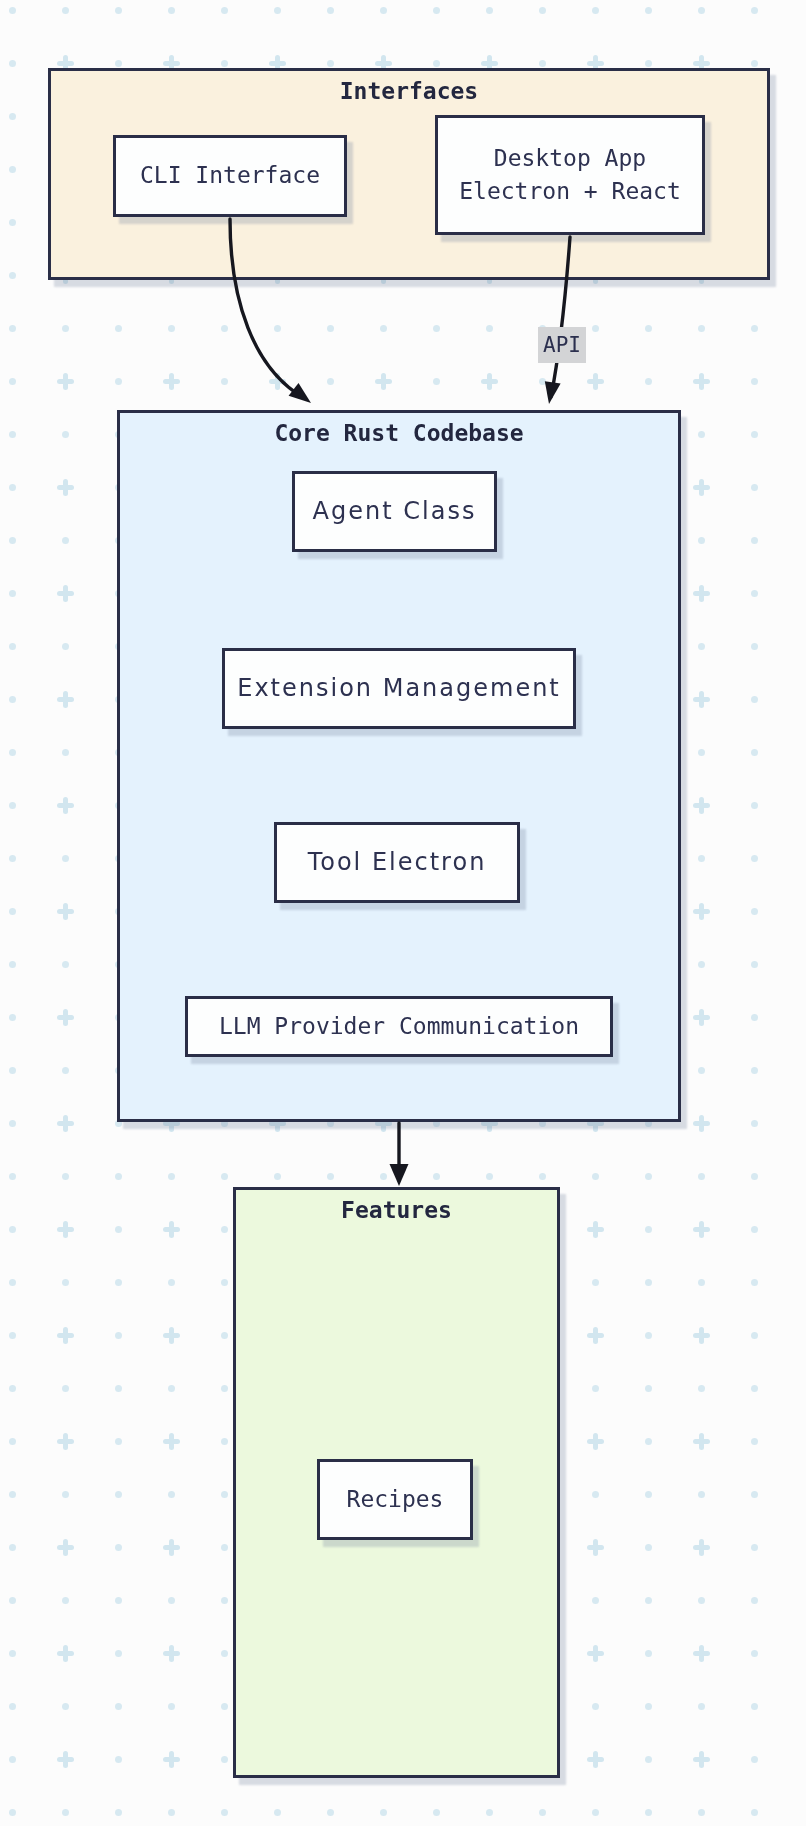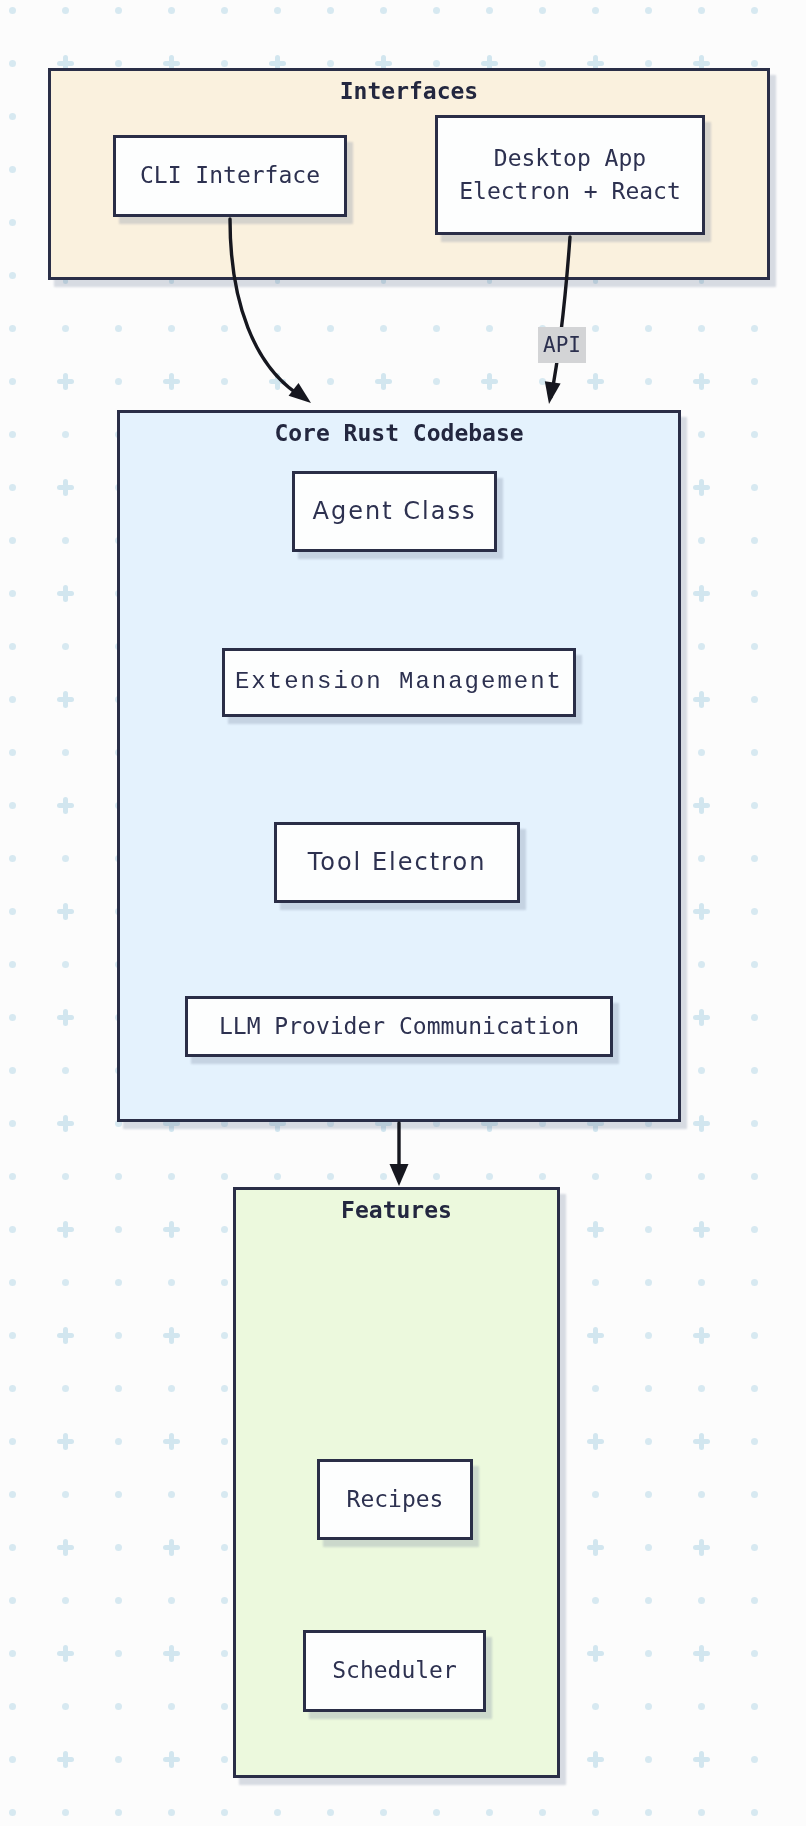--- a/index.html
+++ b/index.html
@@ -27,21 +27,21 @@
   #cluster-features{left:233px;top:1187px;width:327px;height:591px;background:var(--green);}
   
   .node{position:absolute;z-index:2;background:var(--nodefill);border:3px solid var(--border);
         box-sizing:border-box;box-shadow:var(--shadow);display:flex;flex-direction:column;
         align-items:center;justify-content:center;text-align:center;font-size:23px;
         white-space:nowrap;line-height:1.45;}
   .node.sans{font-family:"DejaVu Sans","Liberation Sans",sans-serif;font-size:24px;letter-spacing:2px;}
   #node-cli{left:113px;top:135px;width:234px;height:82px;}
   #node-desktop{left:435px;top:115px;width:270px;height:120px;}
   #node-agent{left:292px;top:471px;width:205px;height:81px;}
-  #node-extension{left:222px;top:648px;width:354px;height:69px;font-family:Liberation Mono, monospace;}
+  #node-extension{left:222px;top:648px;width:354px;height:81px;}
   #node-tool{left:274px;top:822px;width:246px;height:81px;}
   #node-llm{left:185px;top:996px;width:428px;height:61px;}
   #node-subagents{left:301px;top:1288px;width:198px;height:85px;}
   #node-recipes{left:317px;top:1459px;width:156px;height:81px;}
   #node-scheduler{left:303px;top:1630px;width:183px;height:82px;}
   
   #edges{position:absolute;inset:0;z-index:3;pointer-events:none;}
   #edges path{fill:none;stroke:var(--arrow);stroke-width:3.4;stroke-linecap:round;}
   #edges polygon{fill:var(--arrow);stroke:none;}
   
@@ -608,23 +608,20 @@
   <div class="node" id="node-llm">
     <span>LLM Provider Communication</span>
   </div>
 
   <section class="cluster" id="cluster-features">
     <div class="cluster-title">Features</div>
   </section>
   <div class="node" id="node-recipes">
     <span>Recipes</span>
   </div>
-  <div class="node" id="node-scheduler">
-    <span>Scheduler</span>
-  </div>
 
   <svg id="edges" width="806" height="1826" viewBox="0 0 806 1826" xmlns="http://www.w3.org/2000/svg">
     <path d="M 230 219 C 230 300 253 368 304 398"></path>
     <polygon points="311,403 288.6,395.7 298.5,383.1"></polygon>
     <path d="M 570 237 C 566 292 561 345 551 397"></path>
     <polygon points="549,404 544.8,381.2 560.6,383.6"></polygon>
     <path d="M 399 1123 L 399 1166"></path>
     <polygon points="399,1186 389.5,1164 408.5,1164"></polygon>
   </svg>
 

